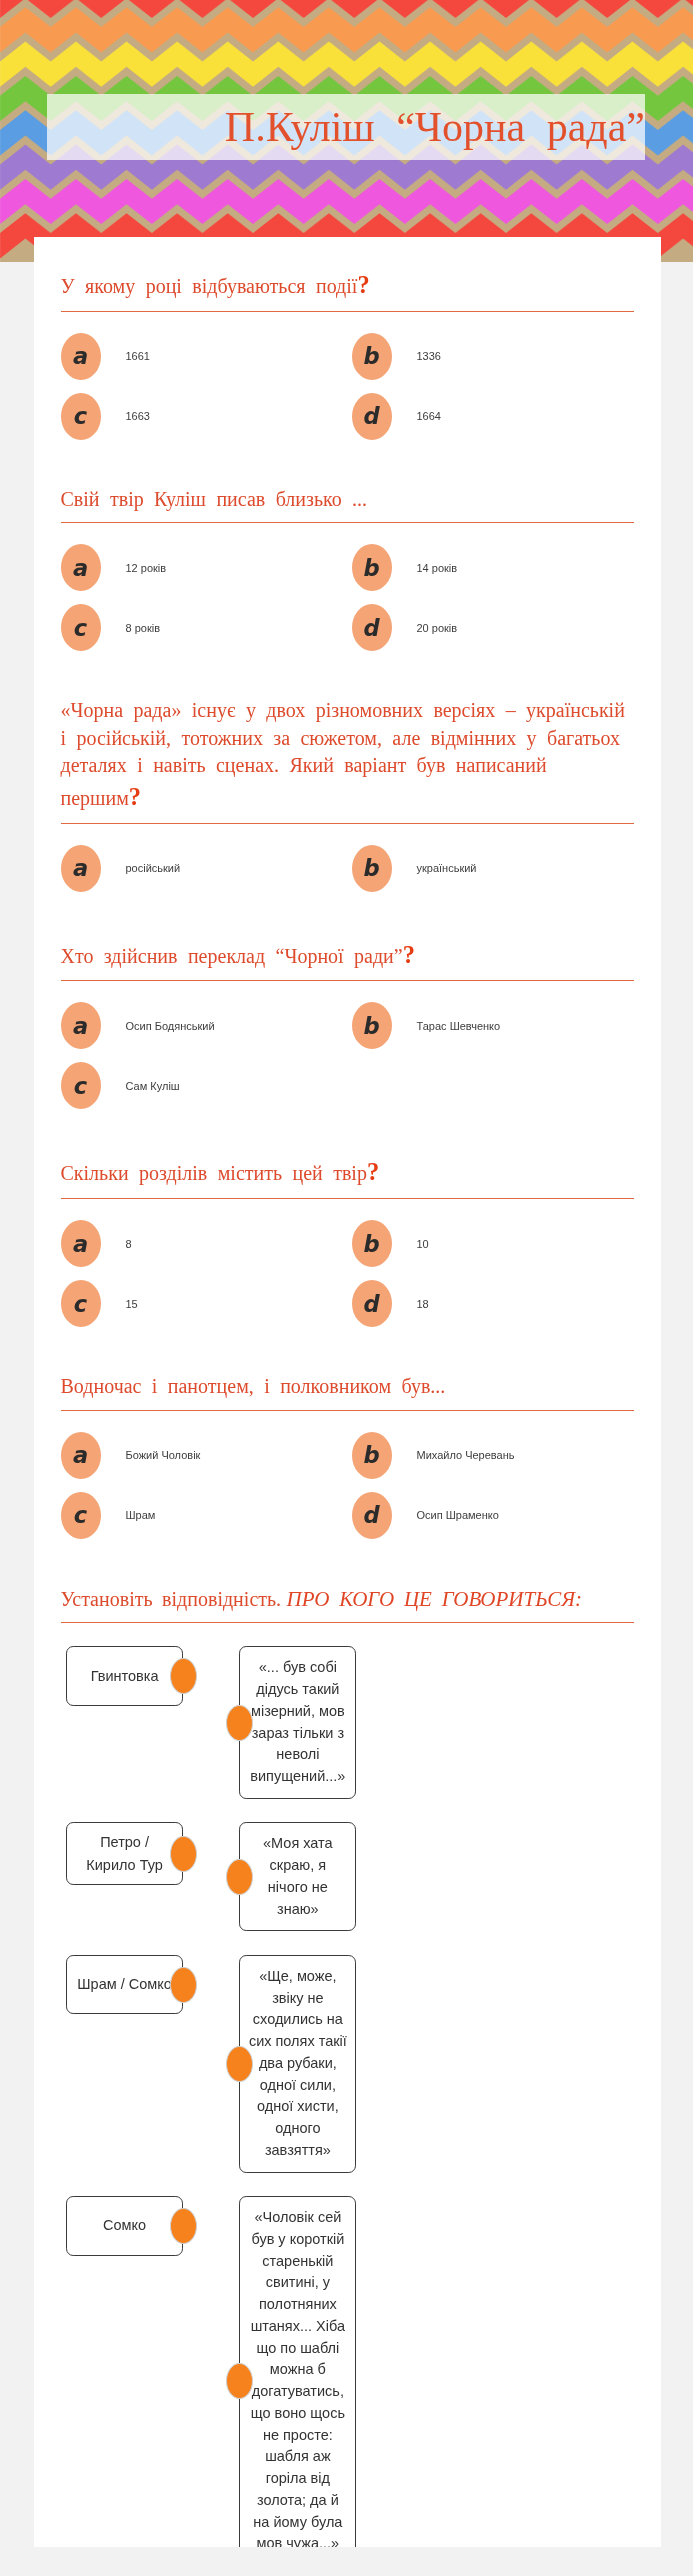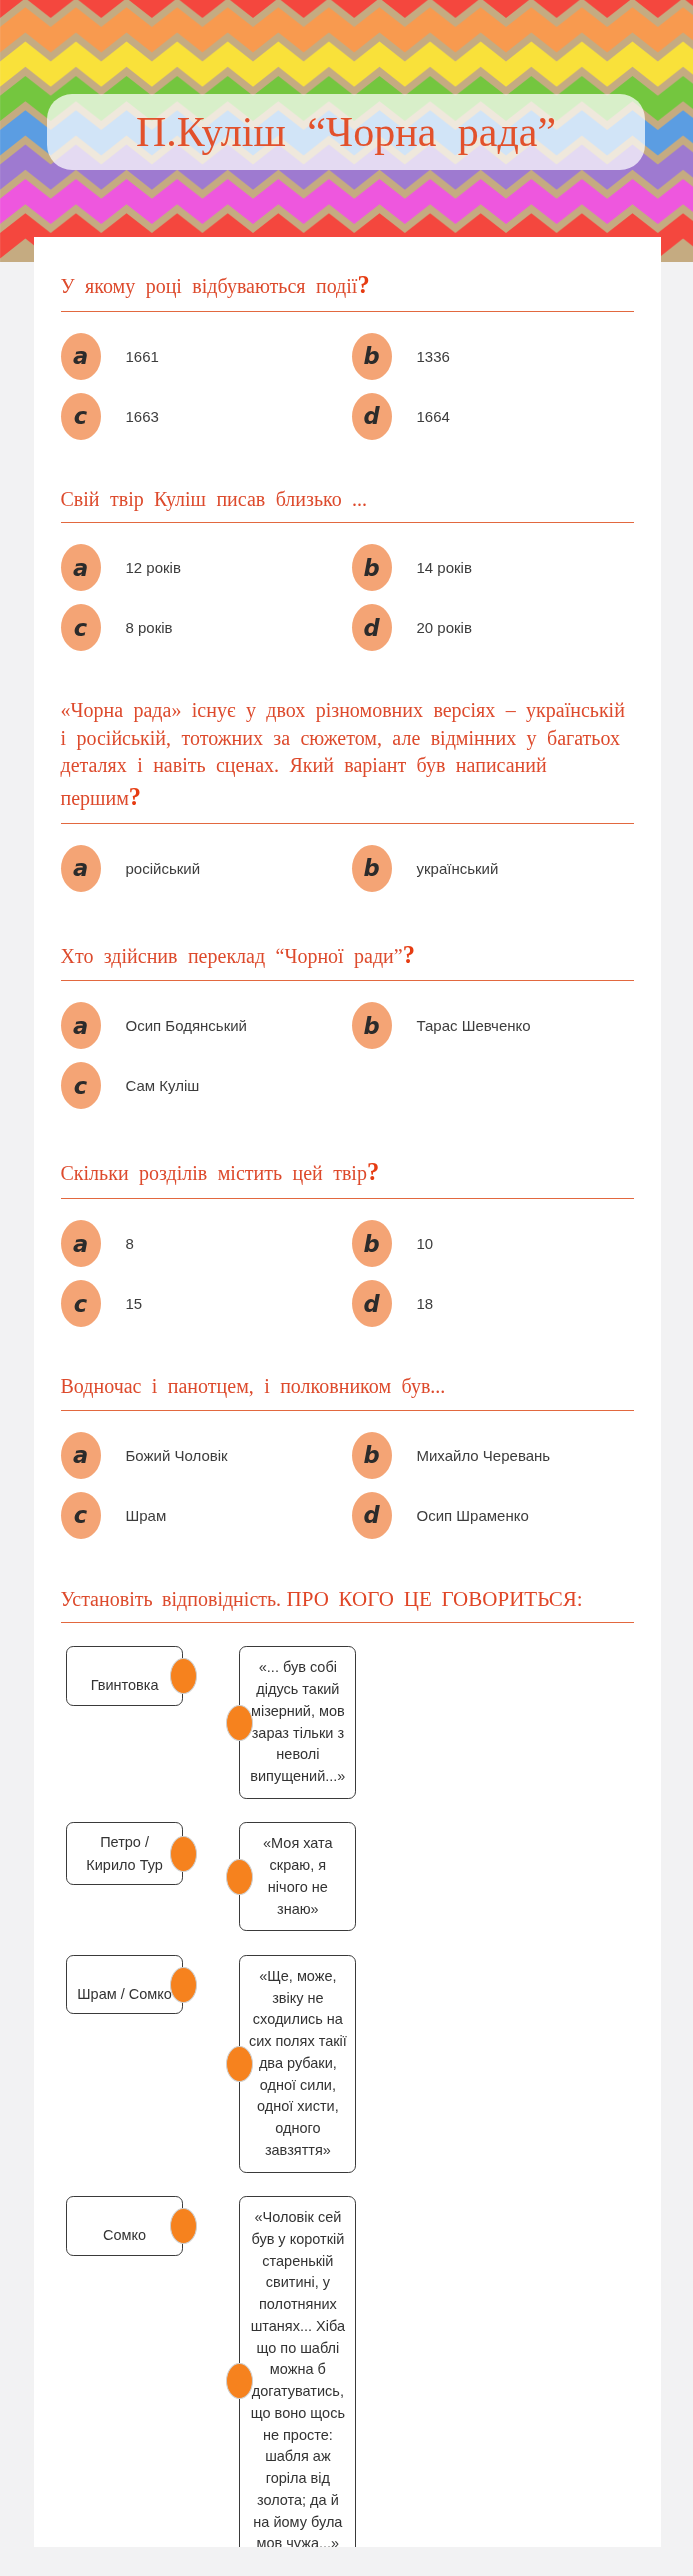--- a/index.html
+++ b/index.html
@@ -6,23 +6,23 @@
   body{
     width:694px;height:2576px;overflow:hidden;
     background:#f2f2f3;
     font-family:"Liberation Sans", sans-serif;
     position:relative;
   }
   
   .hero{position:relative;width:694px;height:262px;}
   .hero svg{display:block;}
   .title-band{
-    position:absolute;left:47px;right:49px;top:94px;height:76px;
+    position:absolute;left:47px;right:49px;top:94px;height:66px;
     background:rgba(255,255,255,0.72);
-    display:flex;align-items:center;justify-content:center;border-radius:25px;
+    display:flex;align-items:center;justify-content:flex-end;
   }
   .title-band h1{
     margin:0;font-family:"Liberation Serif", serif;font-weight:normal;
     font-size:42px;line-height:1;color:#e2512c;word-spacing:11px;white-space:nowrap;
   }
   
   .card{
     position:relative;width:627px;height:2310px;margin:-25px auto 0 auto;
     background:#ffffff;box-sizing:border-box;
     padding:31px 27px 0 27px;overflow:hidden;
@@ -36,31 +36,31 @@
   .q-mark{font-size:24.4px;font-weight:bold;color:#e63c12;}
   .q-underline{border:none;border-top:1.8px solid #e2683f;margin:0 0 20px 0;}
   .options{display:grid;grid-template-columns:1fr 1fr;row-gap:11px;column-gap:9px;}
   .option{display:flex;align-items:center;min-height:49px;}
   .bullet{
     width:40px;height:47px;border-radius:50%;background:#f4a475;flex:0 0 40px;
     display:flex;align-items:center;justify-content:center;
     font-family:"DejaVu Sans", sans-serif;font-style:italic;font-weight:600;
     font-size:22.6px;color:#2b2b2b;
   }
-  .opt-label{margin-left:25px;font-size:15px;color:#3d3d3d;}
+  .opt-label{margin-left:25px;font-size:11px;color:#3d3d3d;}
   
   .match-heading{margin:0 0 9px 0;font-family:"Liberation Serif", serif;font-weight:normal;line-height:1.3;}
   .mh-1{font-size:20px;color:#dd4a2c;word-spacing:4.5px;margin-top:12px;}
-  .mh-2{font-size:21px;color:#e04526;word-spacing:4.5px;}
+  .mh-2{font-size:21px;color:#e04526;word-spacing:4.5px;font-style:italic;}
   .match-rows{margin-top:23.5px;}
   .match-row{display:flex;align-items:flex-start;margin-bottom:23.5px;}
   .name-box{
     position:relative;width:101px;margin-left:5.4px;min-height:43px;
     border:0.9px solid #3a3a3a;border-radius:7.2px;background:#fff;
-    display:flex;align-items:flex-end;justify-content:center;
+    display:flex;align-items:center;justify-content:center;
     padding:7.2px 7.2px;box-sizing:content-box;
     text-align:center;font-size:14.5px;line-height:1.6;color:#333;
   }
   .spacer{width:56px;flex:0 0 56px;}
   .quote-box{
     position:relative;width:99px;
     border:0.9px solid #3a3a3a;border-radius:7.2px;background:#fff;
     padding:10px 8.1px;text-align:center;font-size:14.5px;line-height:1.5;color:#333;
   }
   .connector{

